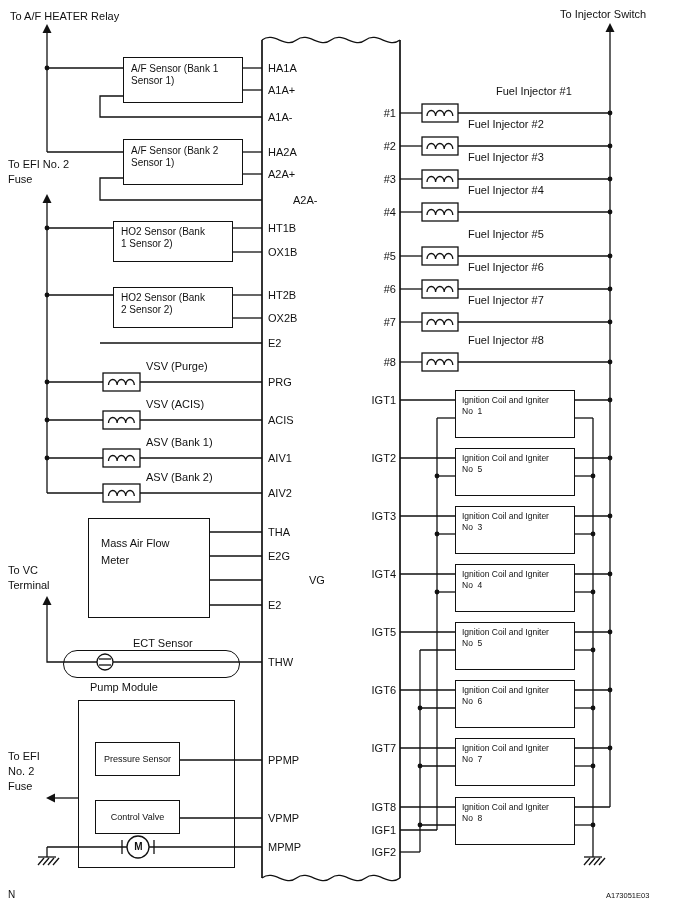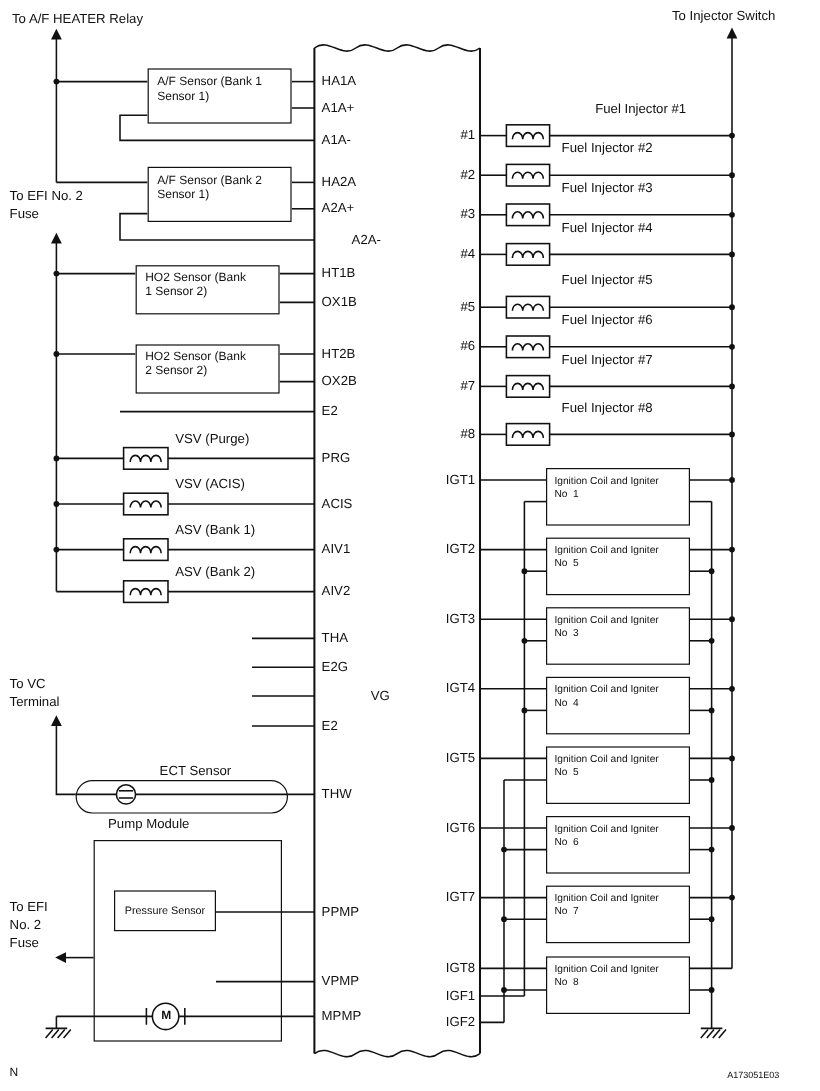--- a/index.html
+++ b/index.html
@@ -235,28 +235,35 @@
   <div class="cbox" style="left:113px;top:287px;width:120px;height:41px;padding:4px 0 0 7px">
     <div class="t">HO2 Sensor (Bank</div>
     <div class="t">2 Sensor 2)</div>
   </div>
 
   <div class="lbl" style="left:146px;top:360px">VSV (Purge)</div>
   <div class="lbl" style="left:146px;top:398px">VSV (ACIS)</div>
   <div class="lbl" style="left:146px;top:436px">ASV (Bank 1)</div>
   <div class="lbl" style="left:146px;top:471px">ASV (Bank 2)</div>
 
+  <div class="cbox" style="left:88px;top:518px;width:122px;height:100px;padding:16px 0 0 12px">
+    <div class="tm">Mass Air Flow</div>
+    <div class="tm">Meter</div>
+  </div>
 
   <div class="ect"></div>
   <div class="lbl" style="left:133px;top:637px">ECT Sensor</div>
   <div class="lbl" style="left:90px;top:681px">Pump Module</div>
 
   <div class="obox" style="left:78px;top:700px;width:157px;height:168px"></div>
   <div class="cbox cc" style="left:95px;top:742px;width:85px;height:34px">
     <div class="tc">Pressure Sensor</div>
+  </div>
+  <div class="cbox cc" style="left:95px;top:800px;width:85px;height:34px">
+    <div class="tc">Control Valve</div>
   </div>
   <div class="mlab">M</div>
 
   <div class="lbl" style="left:8px;top:888px;font-size:10px">N</div>
   <div class="lbl" style="left:606px;top:889px;font-size:7.5px">A173051E03</div>
 <div class="pin" style="left: 268px; top: 61px;">HA1A</div>
     <div class="pin" style="left: 268px; top: 83px;">A1A+</div>
     <div class="pin" style="left: 268px; top: 110px;">A1A-</div>
     <div class="pin" style="left: 268px; top: 145px;">HA2A</div>
     <div class="pin" style="left: 268px; top: 167px;">A2A+</div>

